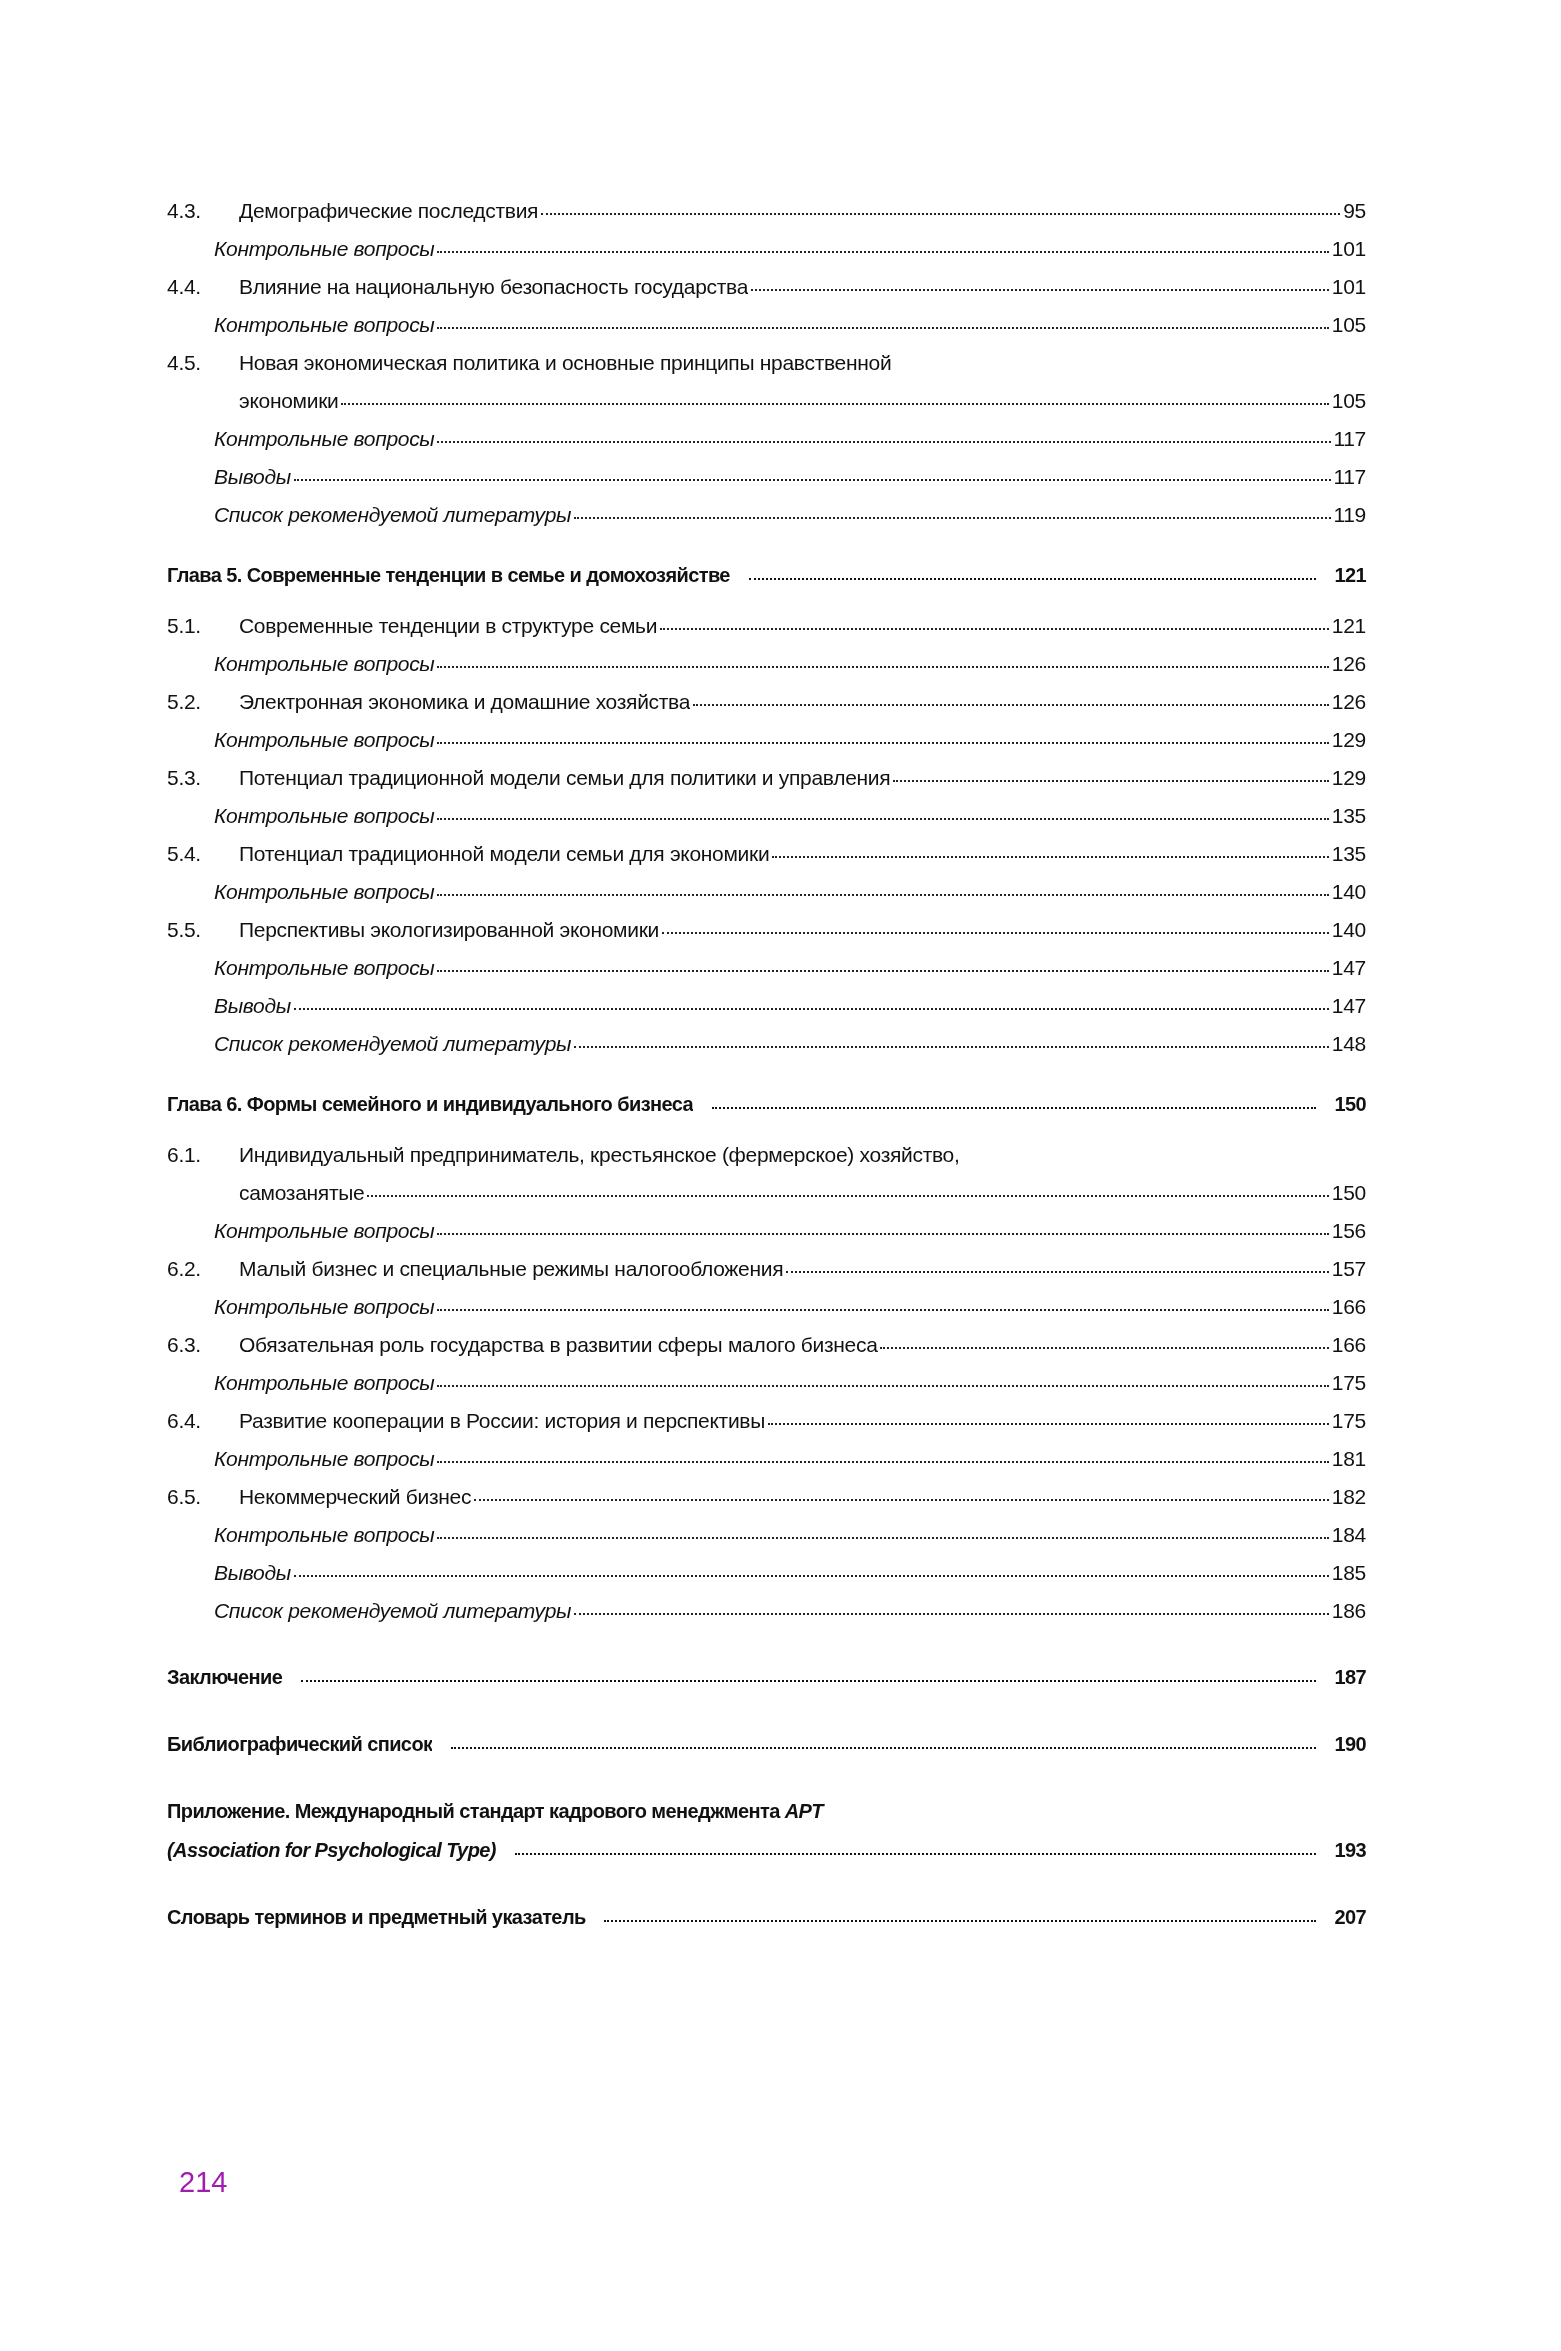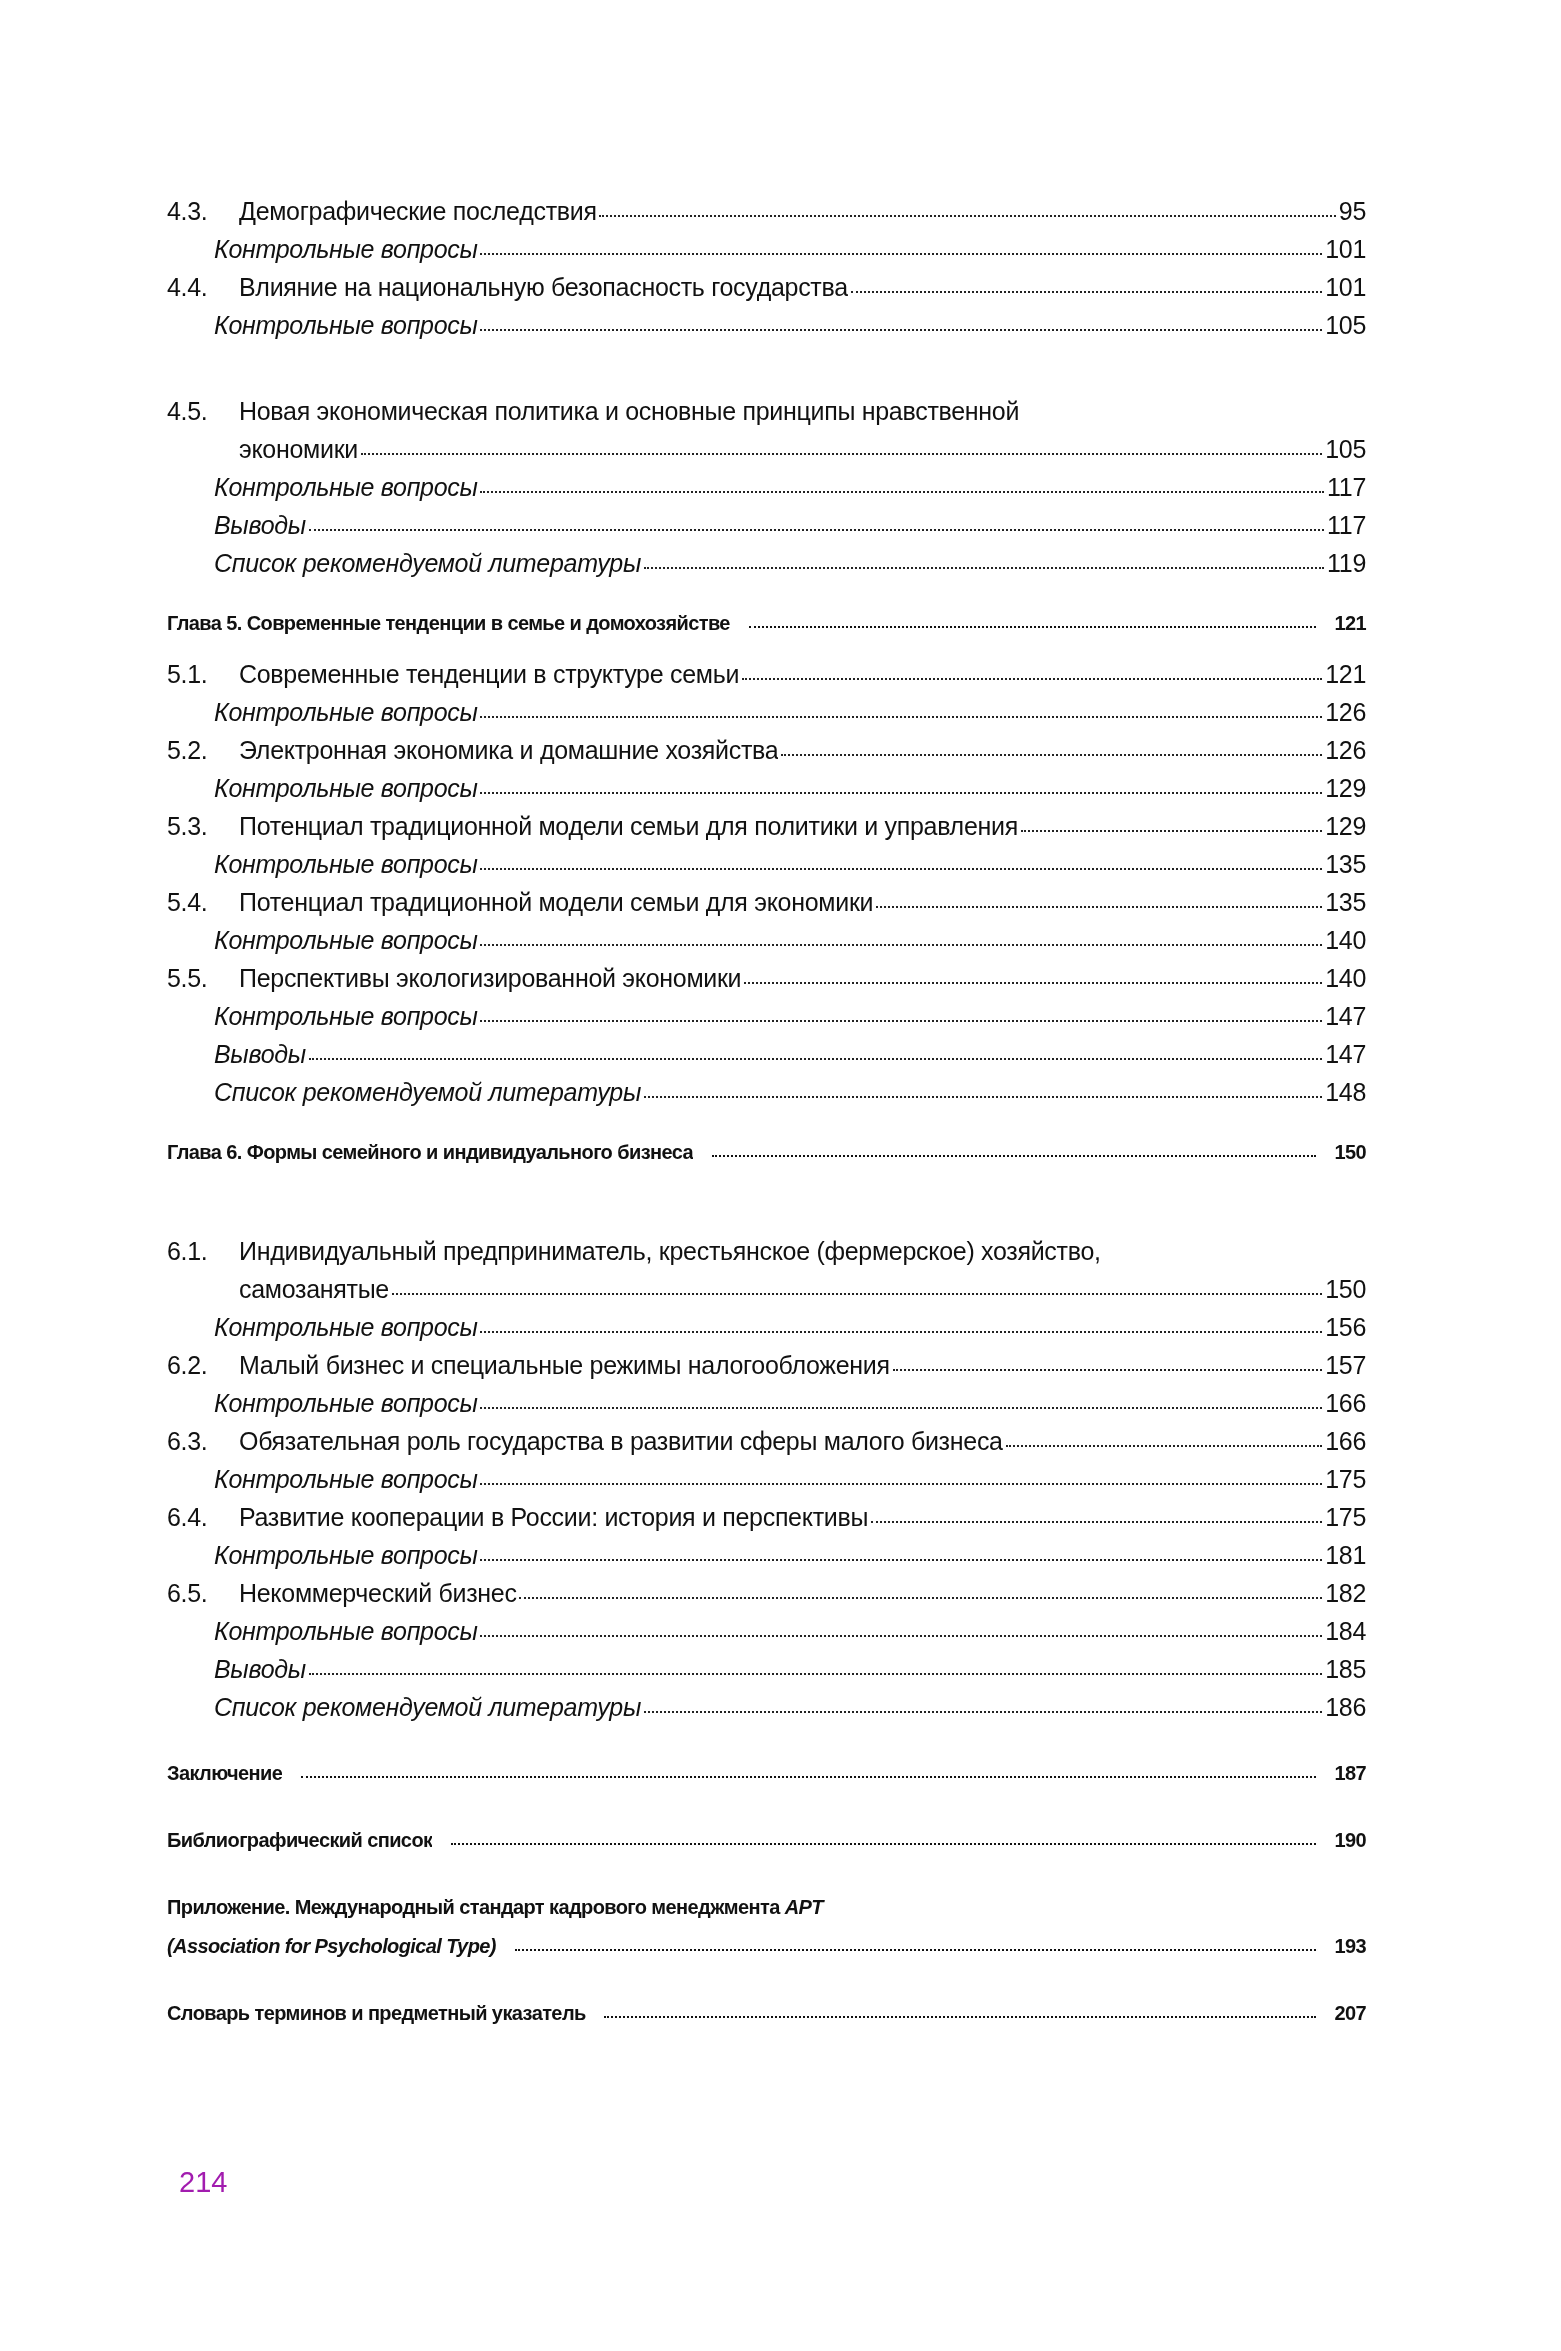--- a/index.html
+++ b/index.html
@@ -2,36 +2,36 @@
 <html style="font-size:15px"><head>
 <meta charset="utf-8">
 <style>
   html, body { margin: 0; padding: 0; background: #ffffff; }
   body {
     width: 1561px; height: 2351px; position: relative; overflow: hidden;
     font-family: "Liberation Sans", "DejaVu Sans", sans-serif; color: #111111;
   }
   #toc { position: absolute; left: 167px; top: 192px; width: 1199px; }
   .row {
-    display: flex; align-items: baseline; font-size: 25px; line-height: 38px;
+    display: flex; align-items: baseline; font-size: 21px; line-height: 38px;
     height: 38px; letter-spacing: -0.3px; white-space: nowrap;
   }
   .row .num { width: 72px; flex: 0 0 72px; }
   .row .title { flex: 0 1 auto; overflow: hidden; }
   .row .dots {
     flex: 1 1 auto; overflow: hidden; margin: 0 2.8px; position: relative; height: 1em;
     align-self: baseline;
   }
   .row .dots::after {
     content: ""; position: absolute; left: 0; right: 0; bottom: 0.12em;
     border-bottom: 2.3px dotted #222;
   }
   .row .page { flex: 0 0 auto; }
   .row.italic .title { font-style: italic; margin-left: 47px; }
-  .row.wrap-first { height: 38px; margin-top: 48px; }
+  .row.wrap-first { height: 38px; }
   .row.wrap-first .title { overflow: visible; }
   .row.cont .num { width: 72px; }
   .row.chapter {
     font-weight: bold; font-size: 20px; height: auto; line-height: 39px;
     letter-spacing: -0.6px;
     gap: 16px;
   }
   .gap-chapter-before { height: 22px; }
   .gap-chapter-after { height: 12px; }
   .gap-end { height: 28px; }

